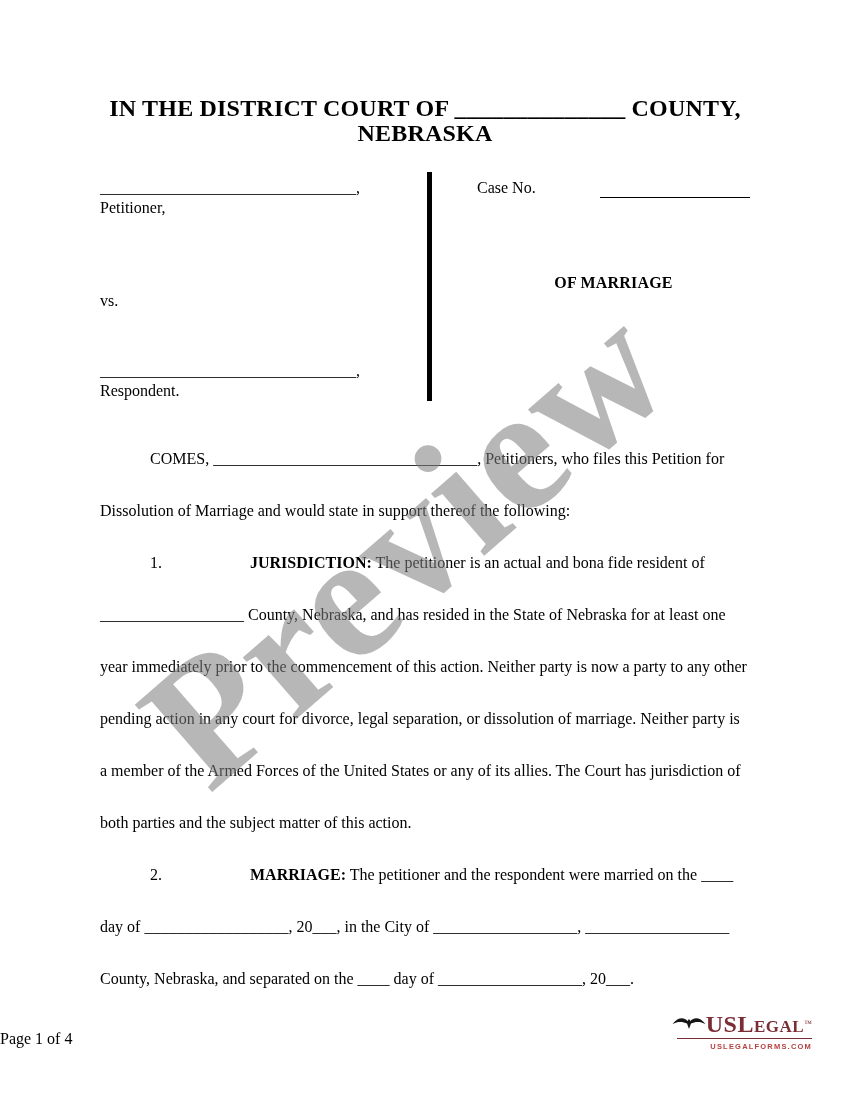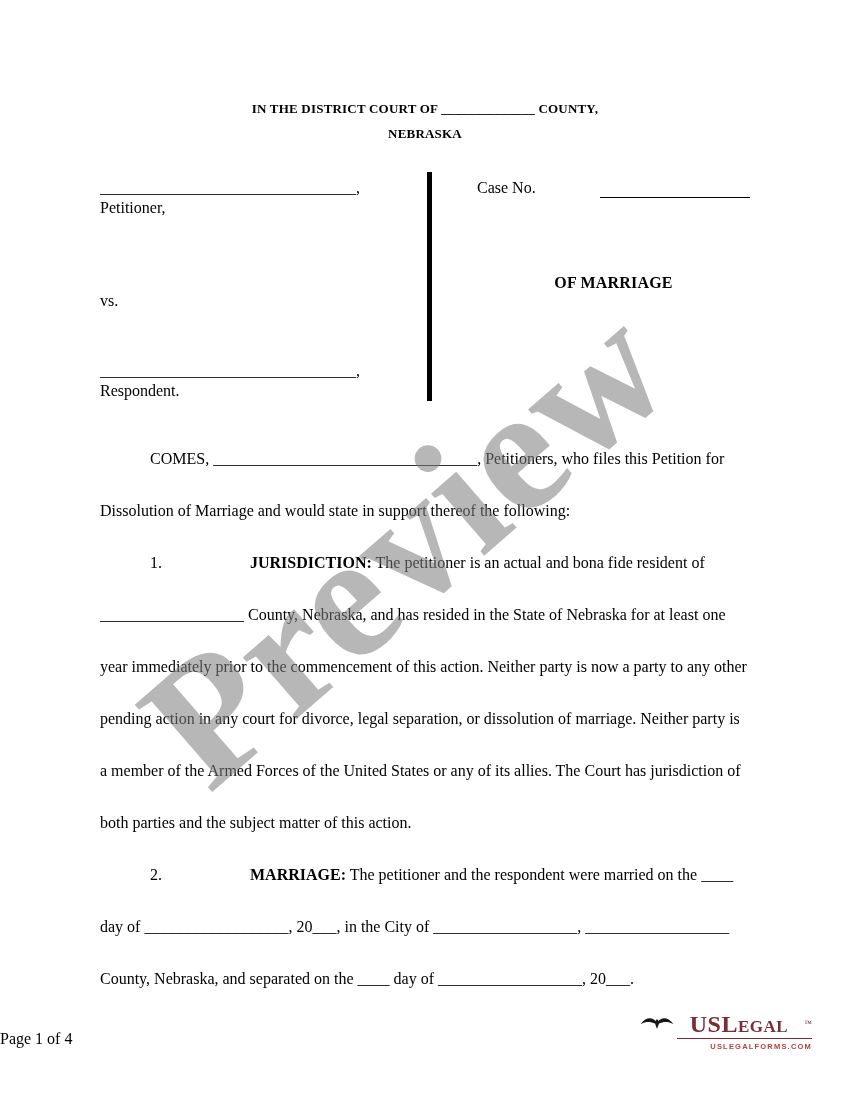--- a/index.html
+++ b/index.html
@@ -26,21 +26,21 @@
     color:#7d7d7d;
     opacity:0.55;
     white-space:nowrap;
     z-index:6;
     pointer-events:none;
     letter-spacing:2px;
   }
   
   .court-title {
     text-align:center;
-    font-size:13px;
+    font-size:24px;
     font-weight:bold;
     line-height:25px;
     letter-spacing:0.2px;
   }
   
   .caption {
     display:flex;
     margin-top:26px;
     min-height:212px;
   }
@@ -106,21 +106,21 @@
   .uslegal-logo {
     position:absolute;
     right:38px; top:1012px;
     width:135px;
     z-index:7;
   }
   .logo-row {
     display:flex;
     align-items:center;
     justify-content:flex-end;
-    gap:16px;
+    gap:0;
     border-bottom:1.5px solid #7b2d35;
     padding-bottom:2px;
   }
   .eagle-icon { flex:0 0 auto; }
   .logo-brand {
     font-variant:small-caps;
     font-weight:bold;
     font-size:24px;
     line-height:24px;
     color:#7b2d35;

